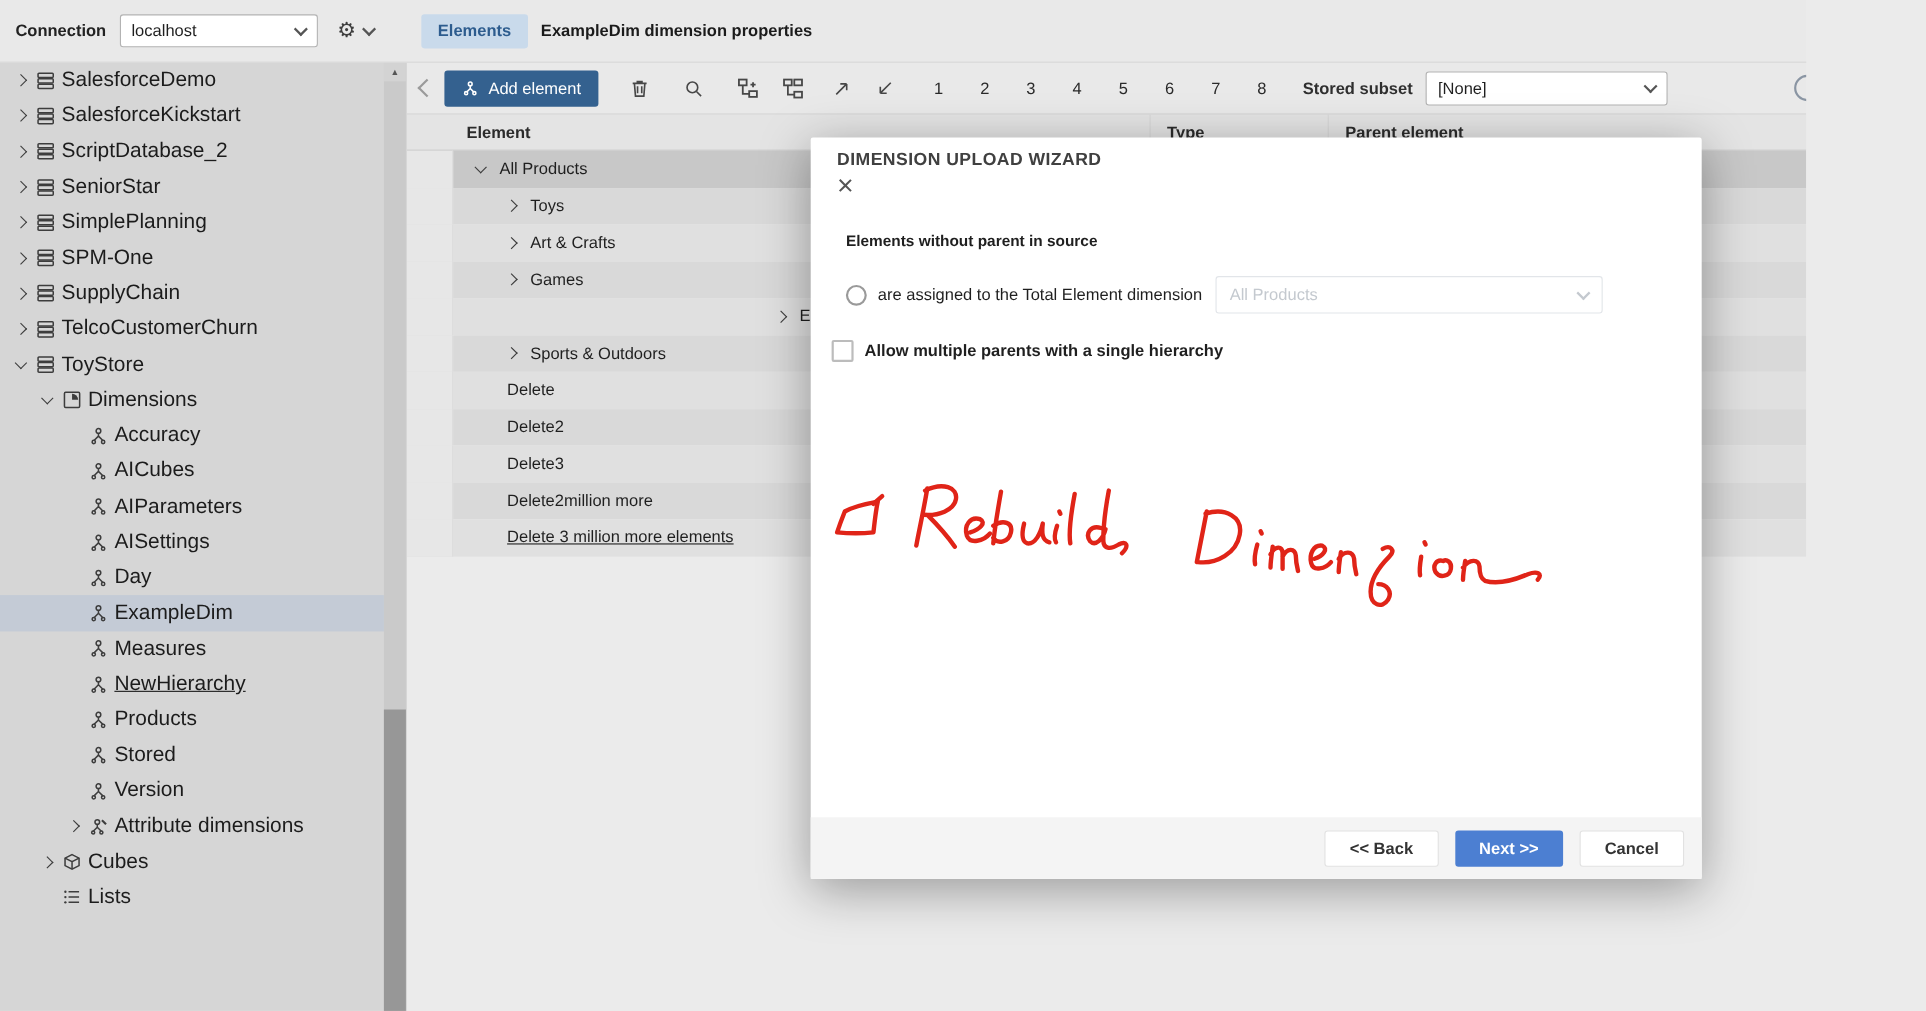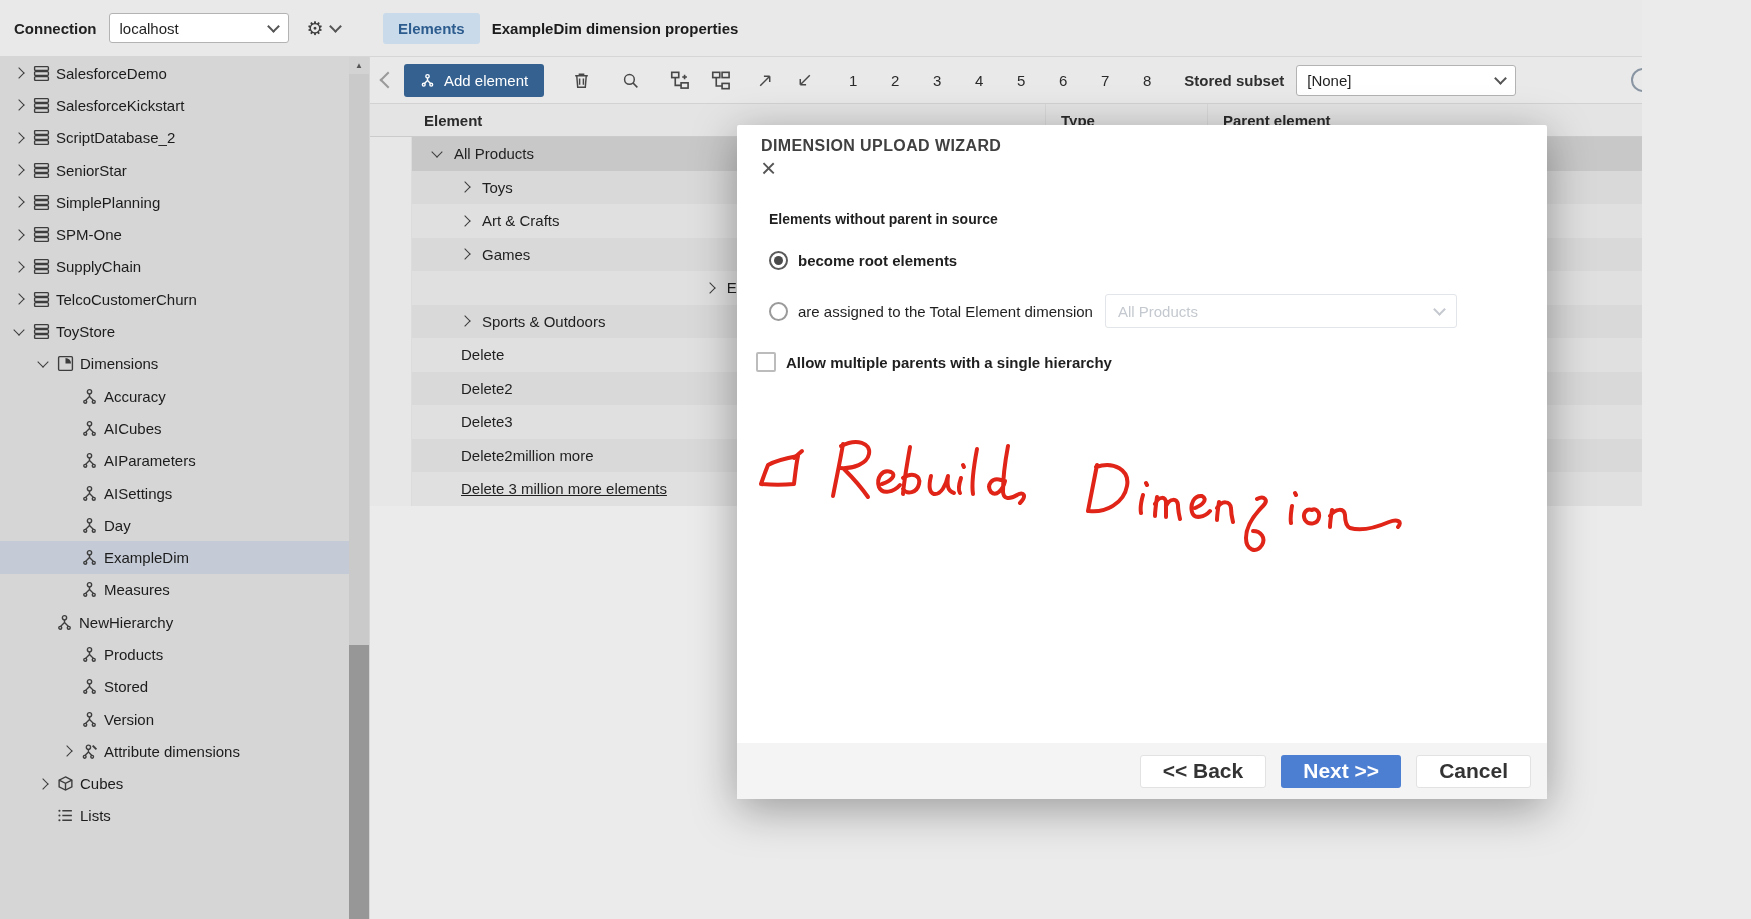--- a/index.html
+++ b/index.html
@@ -16,21 +16,21 @@
   .sel-chev.light{border-color:#c4c9cf;}
   .gear{font-size:19px;color:#3e3e3e;margin-left:18px;line-height:1;}
   .gear-chev{width:7px;height:7px;border-right:2px solid #555;border-bottom:2px solid #555;transform:rotate(45deg);margin-left:7px;margin-top:-3px;}
   .tab{margin-left:13px;padding:7px 15px;border-radius:3px;font-size:15px;font-weight:700;color:#1f1f1f;}
   .tab.active{background:#c9daeb;color:#2d5c8e;}
   .tab-title{margin-left:12px;font-size:15px;font-weight:700;color:#1b1b1b;}
 
   
   .sidebar{position:absolute;left:0;top:57px;width:370px;bottom:0;background:#d6d6d6;z-index:1;}
   .tree{position:absolute;left:0;top:0;width:349px;}
-  .tree-item{height:32.3px;display:flex;align-items:center;box-sizing:border-box;font-size:15px;color:#1c1c1c;white-space:nowrap;cursor:default;}
+  .tree-item{height:32.3px;display:flex;align-items:center;box-sizing:border-box;font-size:19px;color:#1c1c1c;white-space:nowrap;cursor:default;}
   .tree-item.selected{background:#c4cbd6;}
   .chev-box{width:22px;height:22px;display:inline-flex;align-items:center;justify-content:center;flex:none;}
   .chev{width:7px;height:7px;border-right:1.8px solid #3c3c3c;border-bottom:1.8px solid #3c3c3c;display:inline-block;}
   .chev.right{transform:rotate(-45deg);}
   .chev.down{transform:rotate(45deg);margin-top:-3px;}
   .tree-icon{width:22px;height:18px;display:inline-flex;align-items:center;justify-content:center;flex:none;}
   .tree-icon svg{width:17px;height:17px;stroke:#3d3d3d;fill:none;stroke-width:1.3;}
   .tree-label{margin-left:4px;}
   .sb-scroll{position:absolute;right:1px;top:0;bottom:0;width:20px;background:#cacaca;}
   .sb-up{height:17px;background:#d3d3d3;display:flex;align-items:center;justify-content:center;font-size:8px;color:#555;}
@@ -80,21 +80,21 @@
   .radio.checked{border-color:#5a5a5a;}
   .radio.checked::after{content:"";position:absolute;left:3px;top:3px;width:9px;height:9px;border-radius:50%;background:#4a4a4a;}
   .radio-label{margin-left:10px;font-size:15px;color:#1f1f1f;}
   .radio-label.strong{font-weight:600;}
   .dselect{width:352px;height:34px;margin-left:12px;border:1px solid #e2e5e9;border-radius:3px;display:flex;align-items:center;justify-content:space-between;padding:0 12px;box-sizing:border-box;font-size:15px;color:#c4c9cf;background:#fff;}
   .check-row{display:flex;align-items:center;margin-top:24px;margin-left:-13px;}
   .checkbox{width:20px;height:20px;border:2px solid #bcbcbc;border-radius:2px;background:#fff;box-sizing:border-box;flex:none;}
   .check-label{margin-left:10px;font-size:15px;font-weight:600;color:#1f1f1f;}
   .annotation{position:absolute;left:8px;top:223px;width:680px;height:135px;pointer-events:none;}
   .modal-footer{position:absolute;left:0;right:0;bottom:0;height:56px;background:#f4f4f4;display:flex;align-items:center;justify-content:flex-end;gap:15px;padding-right:16px;box-sizing:border-box;}
-  .btn{height:33px;border-radius:3px;font-family:inherit;font-size:21px;font-weight:600;padding:0 22px;cursor:default;}
+  .btn{height:33px;border-radius:3px;font-family:inherit;font-size:15px;font-weight:600;padding:0 22px;cursor:default;}
   .btn.back,.btn.cancel{background:#fff;border:1px solid #e2e2e2;color:#333;}
   .btn.next{background:#4c7fd2;border:none;color:#fff;}
   .sr{position:absolute;width:1px;height:1px;overflow:hidden;clip:rect(0 0 0 0);}
 </style>
 </head>
 <body>
 
 <div class="stage">
 
   <div class="topbar">
@@ -319,21 +319,21 @@
           <span class="tree-icon">
             <svg viewBox="0 0 16 16">
               <circle cx="8" cy="3.5" r="2"></circle>
               <path d="M8 5.5 V8 M8 8 L4 12 M8 8 L12 12"></path>
               <circle cx="4" cy="13" r="1.4"></circle>
               <circle cx="12" cy="13" r="1.4"></circle>
             </svg>
           </span>
           <span class="tree-label">Measures</span>
         </div>
-        <div class="tree-item" style="padding-left: 31px;">
+        <div class="tree-item" style="padding-left: 56px; text-decoration: underline;">
           <span class="chev-box"></span>
           <span class="tree-icon">
             <svg viewBox="0 0 16 16">
               <circle cx="8" cy="3.5" r="2"></circle>
               <path d="M8 5.5 V8 M8 8 L4 12 M8 8 L12 12"></path>
               <circle cx="4" cy="13" r="1.4"></circle>
               <circle cx="12" cy="13" r="1.4"></circle>
             </svg>
           </span>
           <span class="tree-label">NewHierarchy</span>
@@ -606,24 +606,20 @@
   </div>
 
   <div class="modal">
     <div class="modal-header">
       <div class="modal-title">DIMENSION UPLOAD WIZARD</div>
       <div class="modal-close">×</div>
     </div>
     <div class="modal-body">
       <div class="m-heading">Elements without parent in source</div>
 
-      <div class="radio-row">
-        <span class="radio checked"></span>
-        <span class="radio-label strong">become root elements</span>
-      </div>
 
       <div class="radio-row">
         <span class="radio"></span>
         <span class="radio-label">are assigned to the Total Element dimension</span>
         <div class="dselect">
           <span>All Products</span>
           <span class="sel-chev light"></span>
         </div>
       </div>
 

